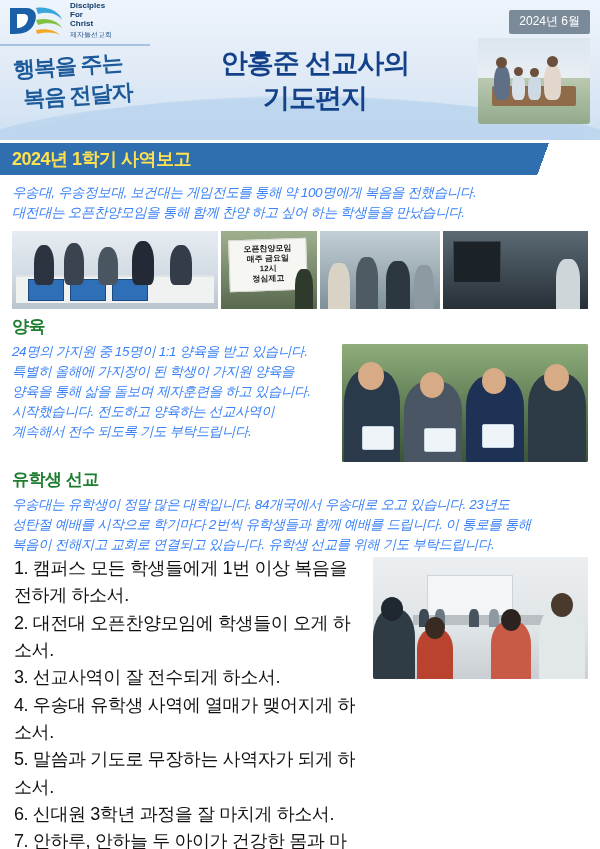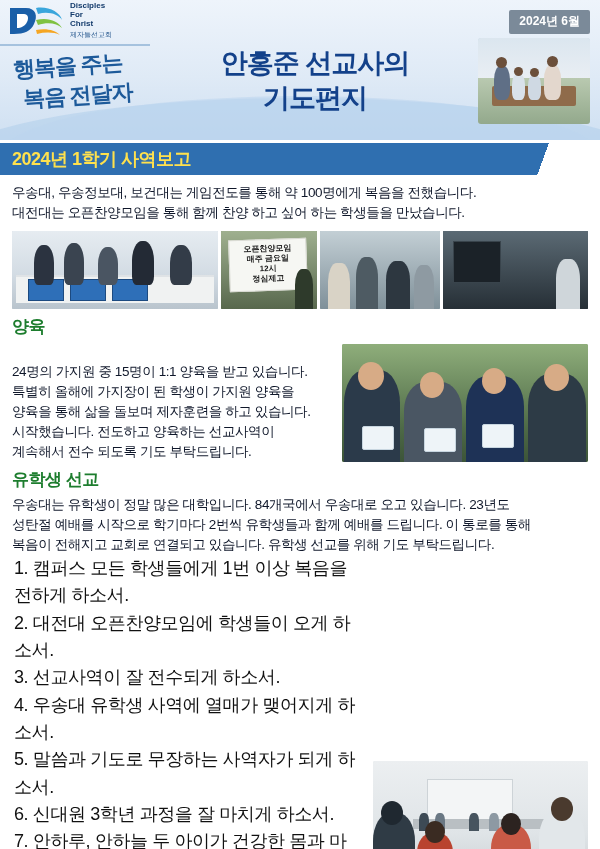--- a/index.html
+++ b/index.html
@@ -111,21 +111,21 @@
     letter-spacing: -1px;
   }
 
   .date-badge {
     position: absolute;
     right: 10px;
     top: 10px;
     background: #7b8a99;
     color: #ffffff;
     font-size: 12px;
-    font-weight: bold;
+    font-weight: normal;
     padding: 3px 10px 4px;
     border-radius: 2px;
   }
 
   .header-photo {
     position: absolute;
     right: 10px;
     top: 38px;
     width: 112px;
     height: 86px;
@@ -184,22 +184,23 @@
     color: #1d7d2e;
     font-size: 17px;
     font-weight: bold;
     margin: 6px 0 4px 0;
     letter-spacing: -0.5px;
   }
 
   .para {
     font-size: 13.5px;
     line-height: 1.48;
-    color: #0f172a;
+    color: #3b82f6;
     letter-spacing: -0.4px;
+    font-style: italic;
   }
 
   
   .photo-strip {
     display: flex;
     gap: 3px;
     margin: 8px 0 4px 0;
     height: 78px;
   }
   .ps-item {
@@ -230,21 +231,21 @@
     font-weight: bold;
     padding: 4px 3px;
     box-sizing: border-box;
     text-align: center;
   }
 
   
   .two-col {
     display: flex;
     gap: 8px;
-    align-items: flex-end;
+    align-items: flex-start;
   }
   .two-col .txt { flex: 1 1 auto; }
   .photo-right {
     flex: 0 0 246px;
     height: 118px;
     border-radius: 2px;
     position: relative;
     overflow: hidden;
     background: linear-gradient(180deg,#7d9a6b 0%, #5c7a52 100%);
     margin-top: 2px;

